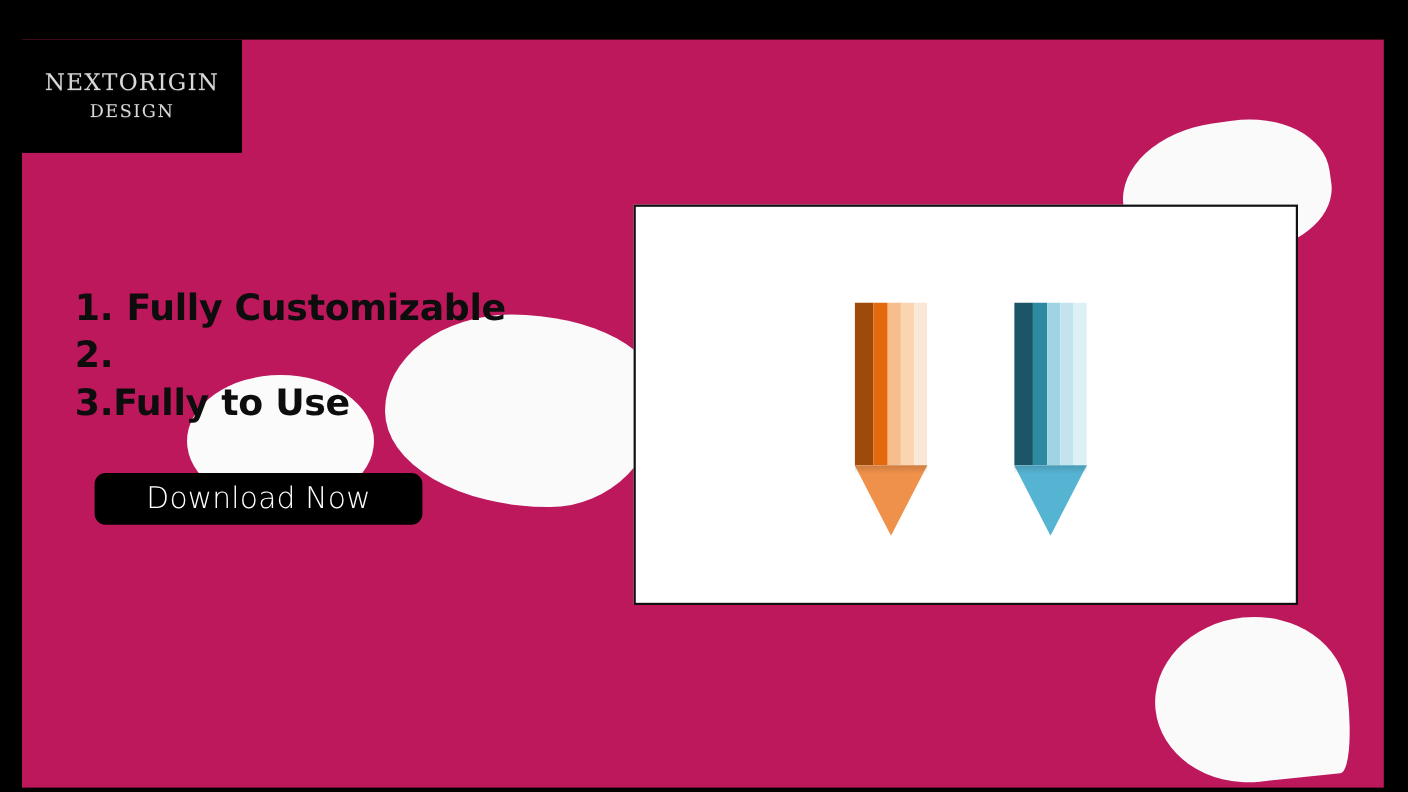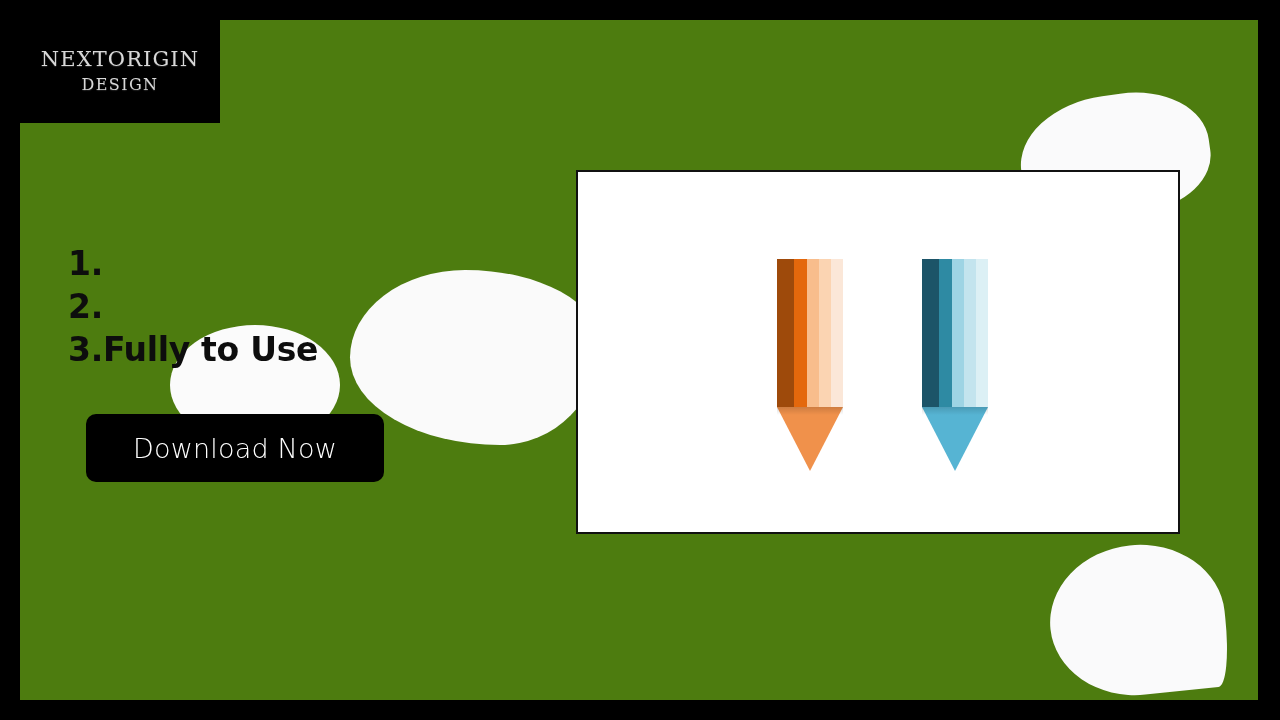--- a/index.html
+++ b/index.html
@@ -20,24 +20,24 @@
     position: relative;
     width: 1280px;
     height: 720px;
     background: #000000;
   }
 
   
   #slide-canvas {
     position: absolute;
     left: 20px;
-    top: 20px;
+    top: 36px;
     width: 1238px;
     height: 680px;
-    background: #4d7c0f;
+    background: #be185d;
     overflow: hidden;
   }
 
   
   .watermark {
     position: absolute;
     background: #fbfbfc;
     pointer-events: none;
   }
   .wm-a {
@@ -130,21 +130,21 @@
   }
   .feature-text {
     display: inline-block;
   }
 
   #download-button {
     position: absolute;
     left: 66px;
     top: 394px;
     width: 298px;
-    height: 68px;
+    height: 47px;
     background: #000000;
     border: none;
     border-radius: 10px;
     color: #ffffff;
     font-family: "DejaVu Sans", sans-serif;
     font-size: 27px;
     font-weight: 300;
     letter-spacing: 0.2px;
     cursor: pointer;
     display: flex;
@@ -216,20 +216,21 @@
     <div class="watermark wm-d"></div>
 
     <div id="logo-plate" style="background: rgb(0, 0, 0);">
       <div class="logo-line" style="color: rgb(216, 216, 216);">NEXTORIGIN</div>
       <div class="logo-line second" style="color: rgb(216, 216, 216);">DESIGN</div>
     </div>
 
     <div id="feature-list">
       <div class="feature-row first">
         <span class="feature-index">1.</span>
+        <span class="feature-text">Fully Customizable</span>
       </div>
       <div class="feature-row">
         <span class="feature-index">2.</span>
       </div>
       <div class="feature-row">
         <span class="feature-index">3.</span>
         <span class="feature-text">Fully to Use</span>
       </div>
     </div>
 

